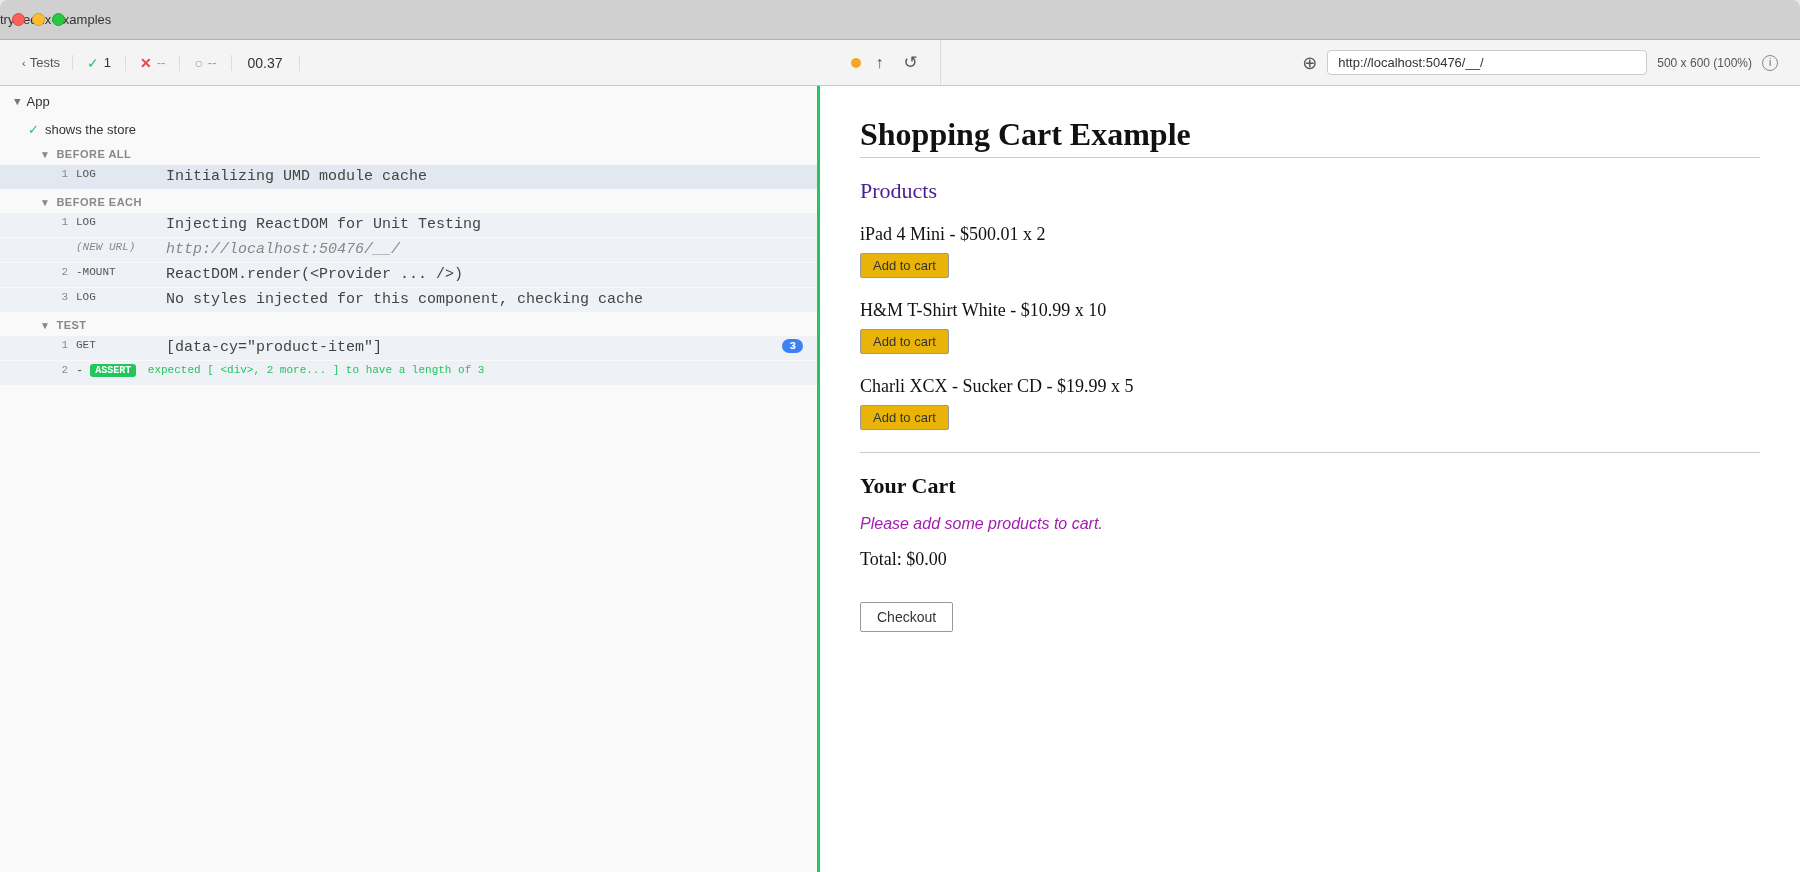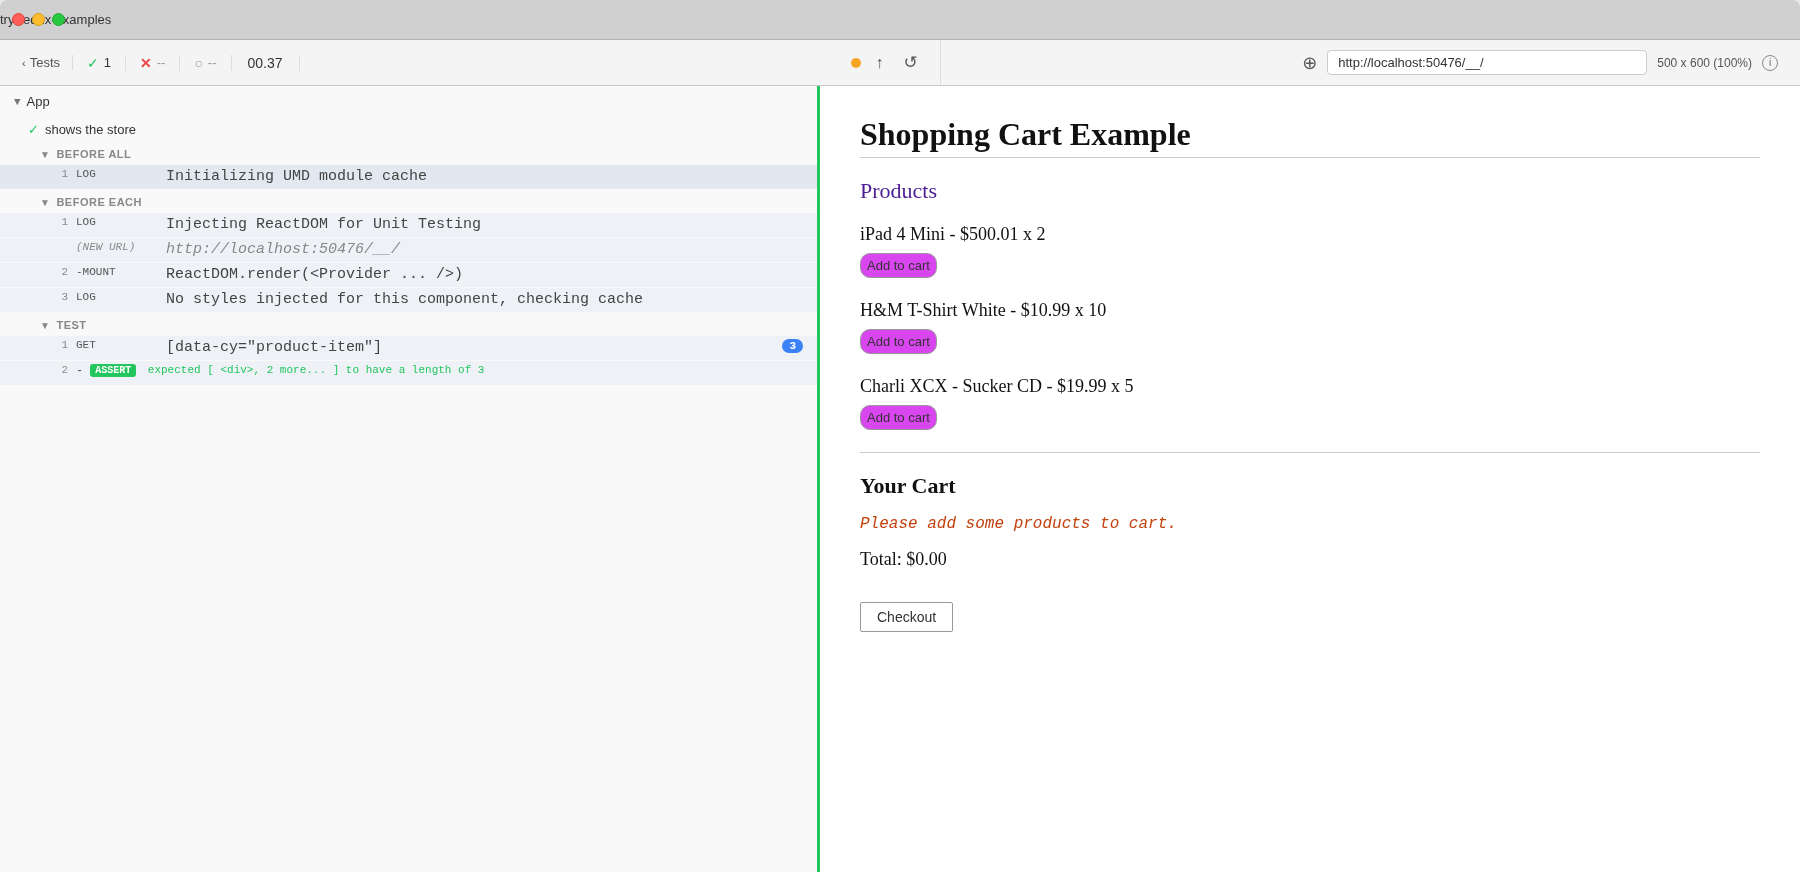--- a/index.html
+++ b/index.html
@@ -310,45 +310,45 @@
     .product-item {
       margin-bottom: 22px;
     }
     .product-name {
       font-size: 18px;
       color: #111;
       margin-bottom: 8px;
       font-family: Georgia, serif;
     }
     .add-to-cart-btn {
-      background: #d946ef;
+      background: #eab308;
       border: 1px solid #999;
-      padding: 4px 6px;
-      font-size: 13px;
-      cursor: pointer;
-      color: #333;
-      border-radius: 10px;
+      padding: 4px 12px;
+      font-size: 13px;
+      cursor: pointer;
+      color: #333;
+      border-radius: 2px;
     }
 
     .cart-section {
       margin-top: 10px;
     }
     .cart-title {
       font-size: 22px;
       font-weight: bold;
       color: #111;
       margin-bottom: 16px;
       font-family: Georgia, serif;
     }
     .cart-empty-msg {
       font-size: 16px;
       font-style: italic;
-      color: #c2410c;
+      color: #a21caf;
       margin-bottom: 16px;
-      font-family: Liberation Mono, monospace;
+      font-family: Liberation Sans, sans-serif;
     }
     .cart-total {
       font-size: 18px;
       color: #111;
       margin-bottom: 32px;
       font-family: Georgia, serif;
     }
     .checkout-btn {
       background: white;
       border: 1px solid #999;

